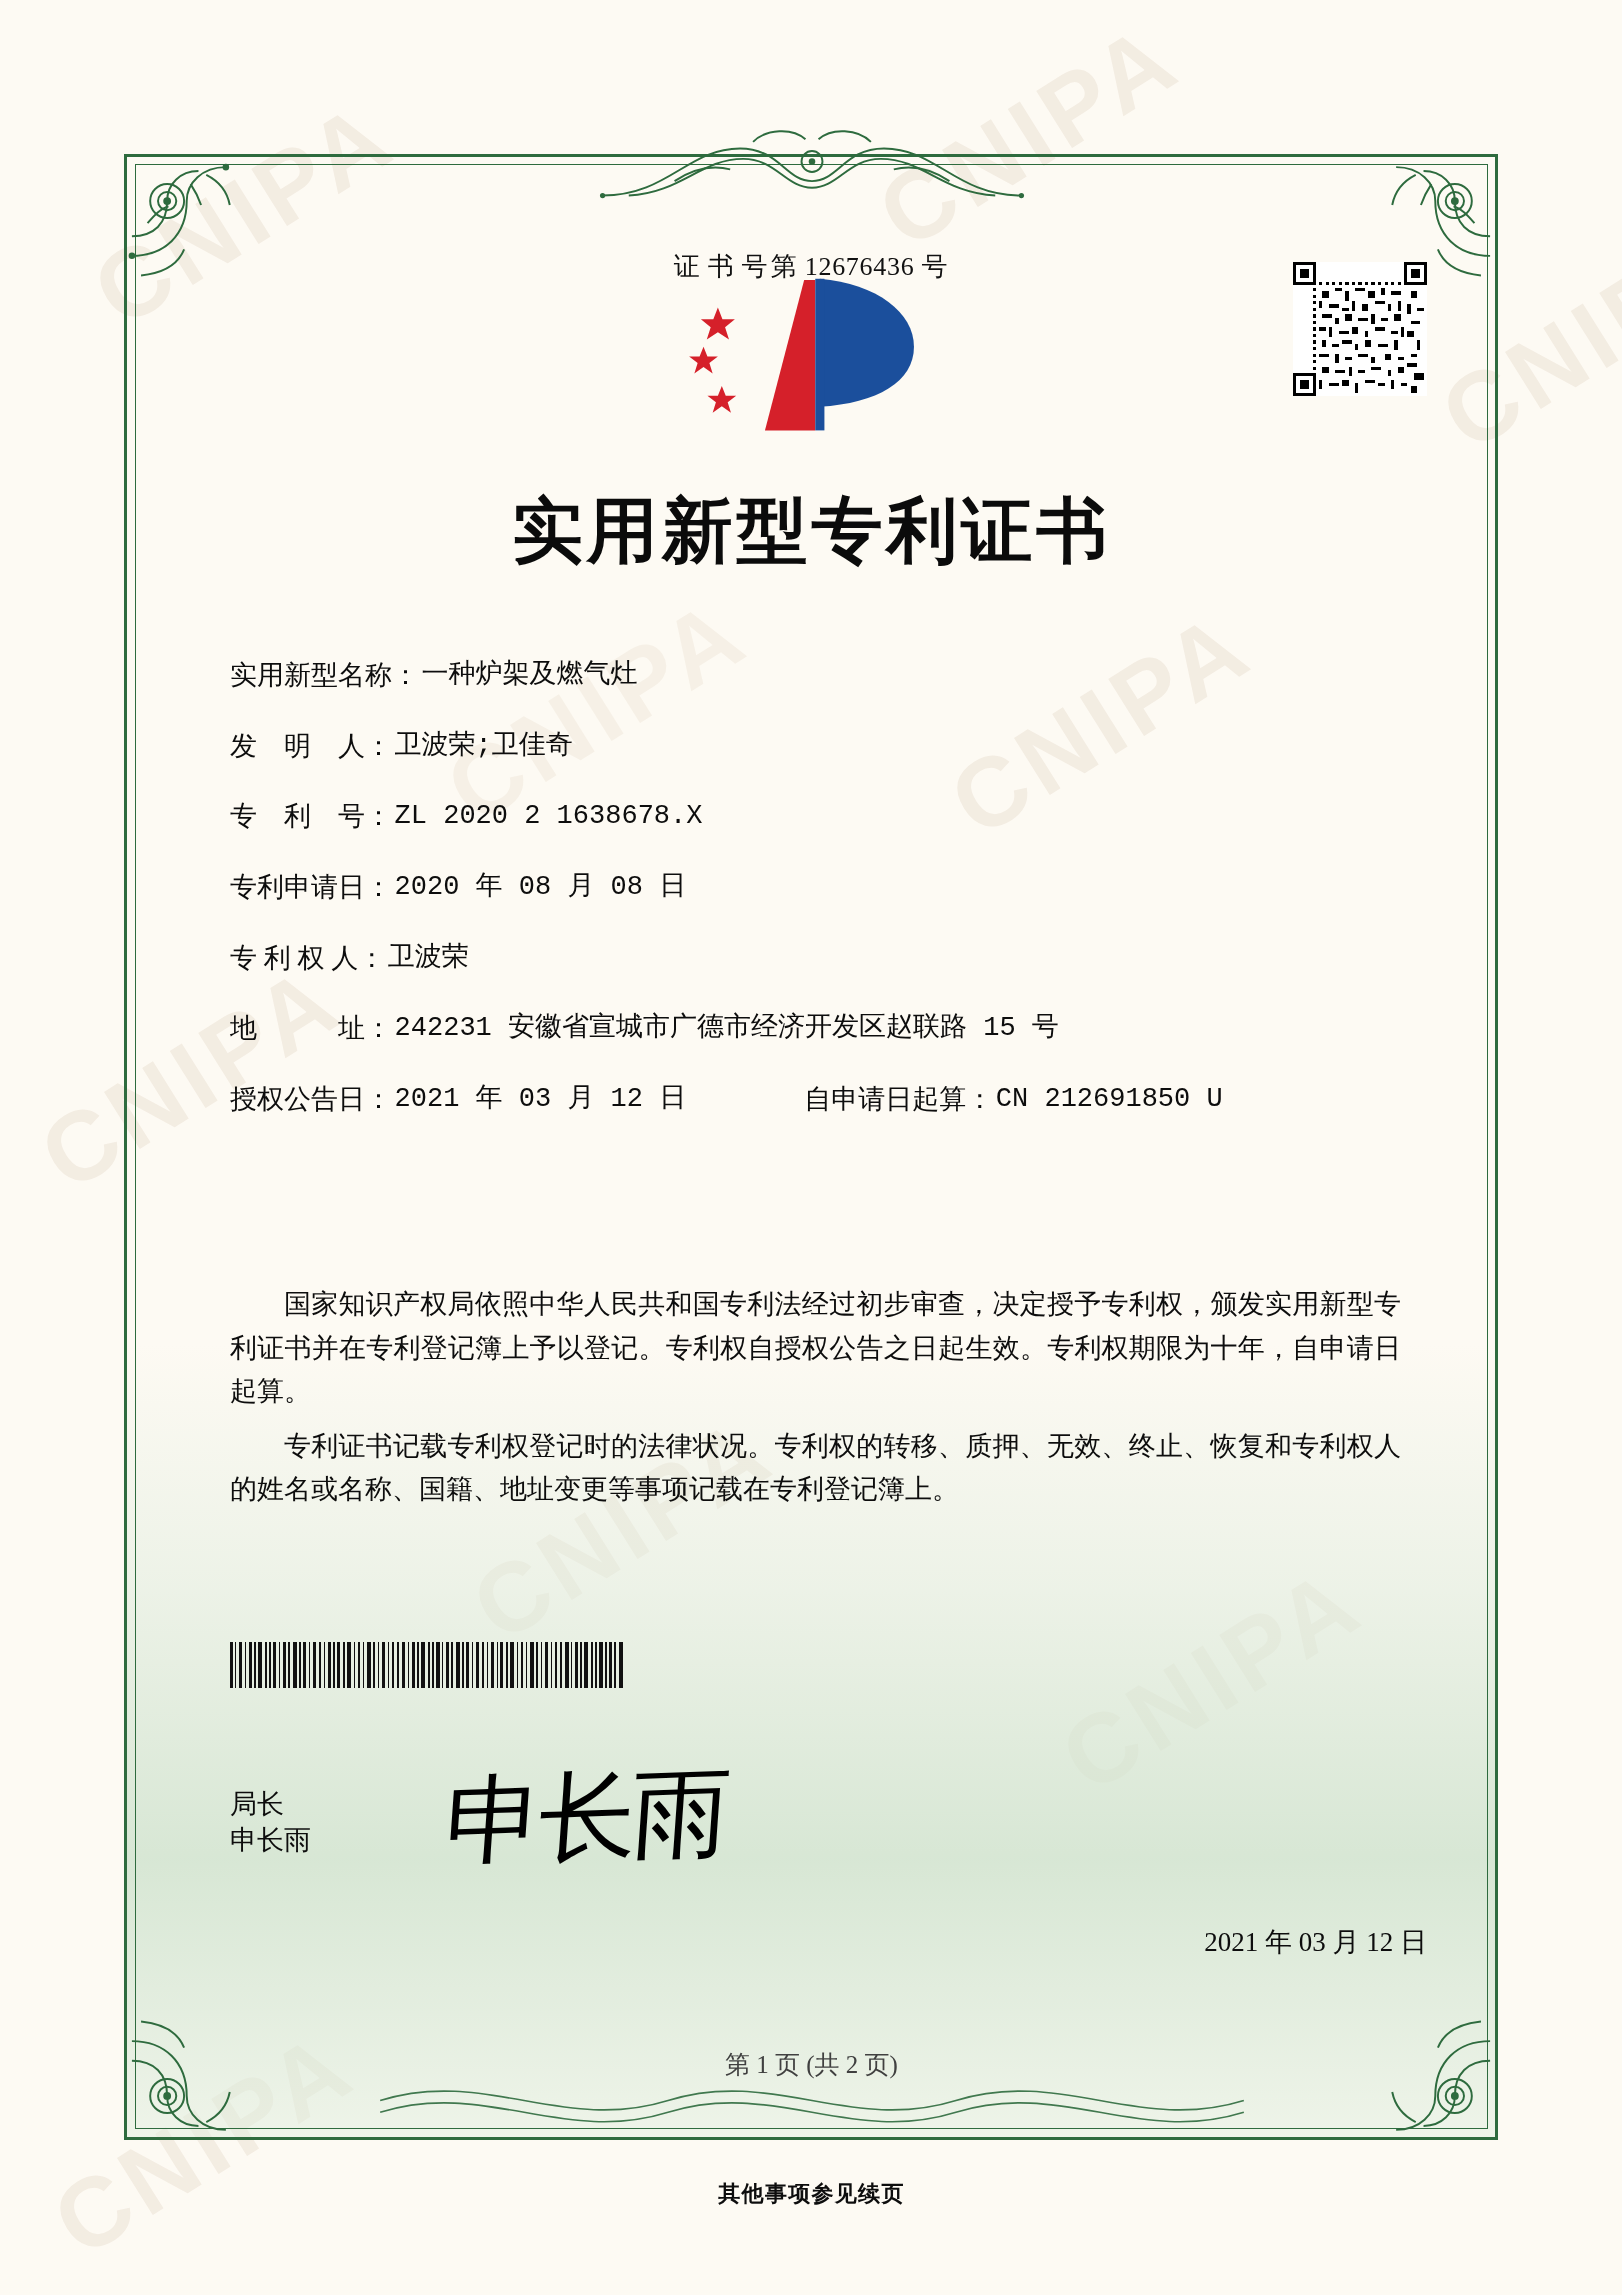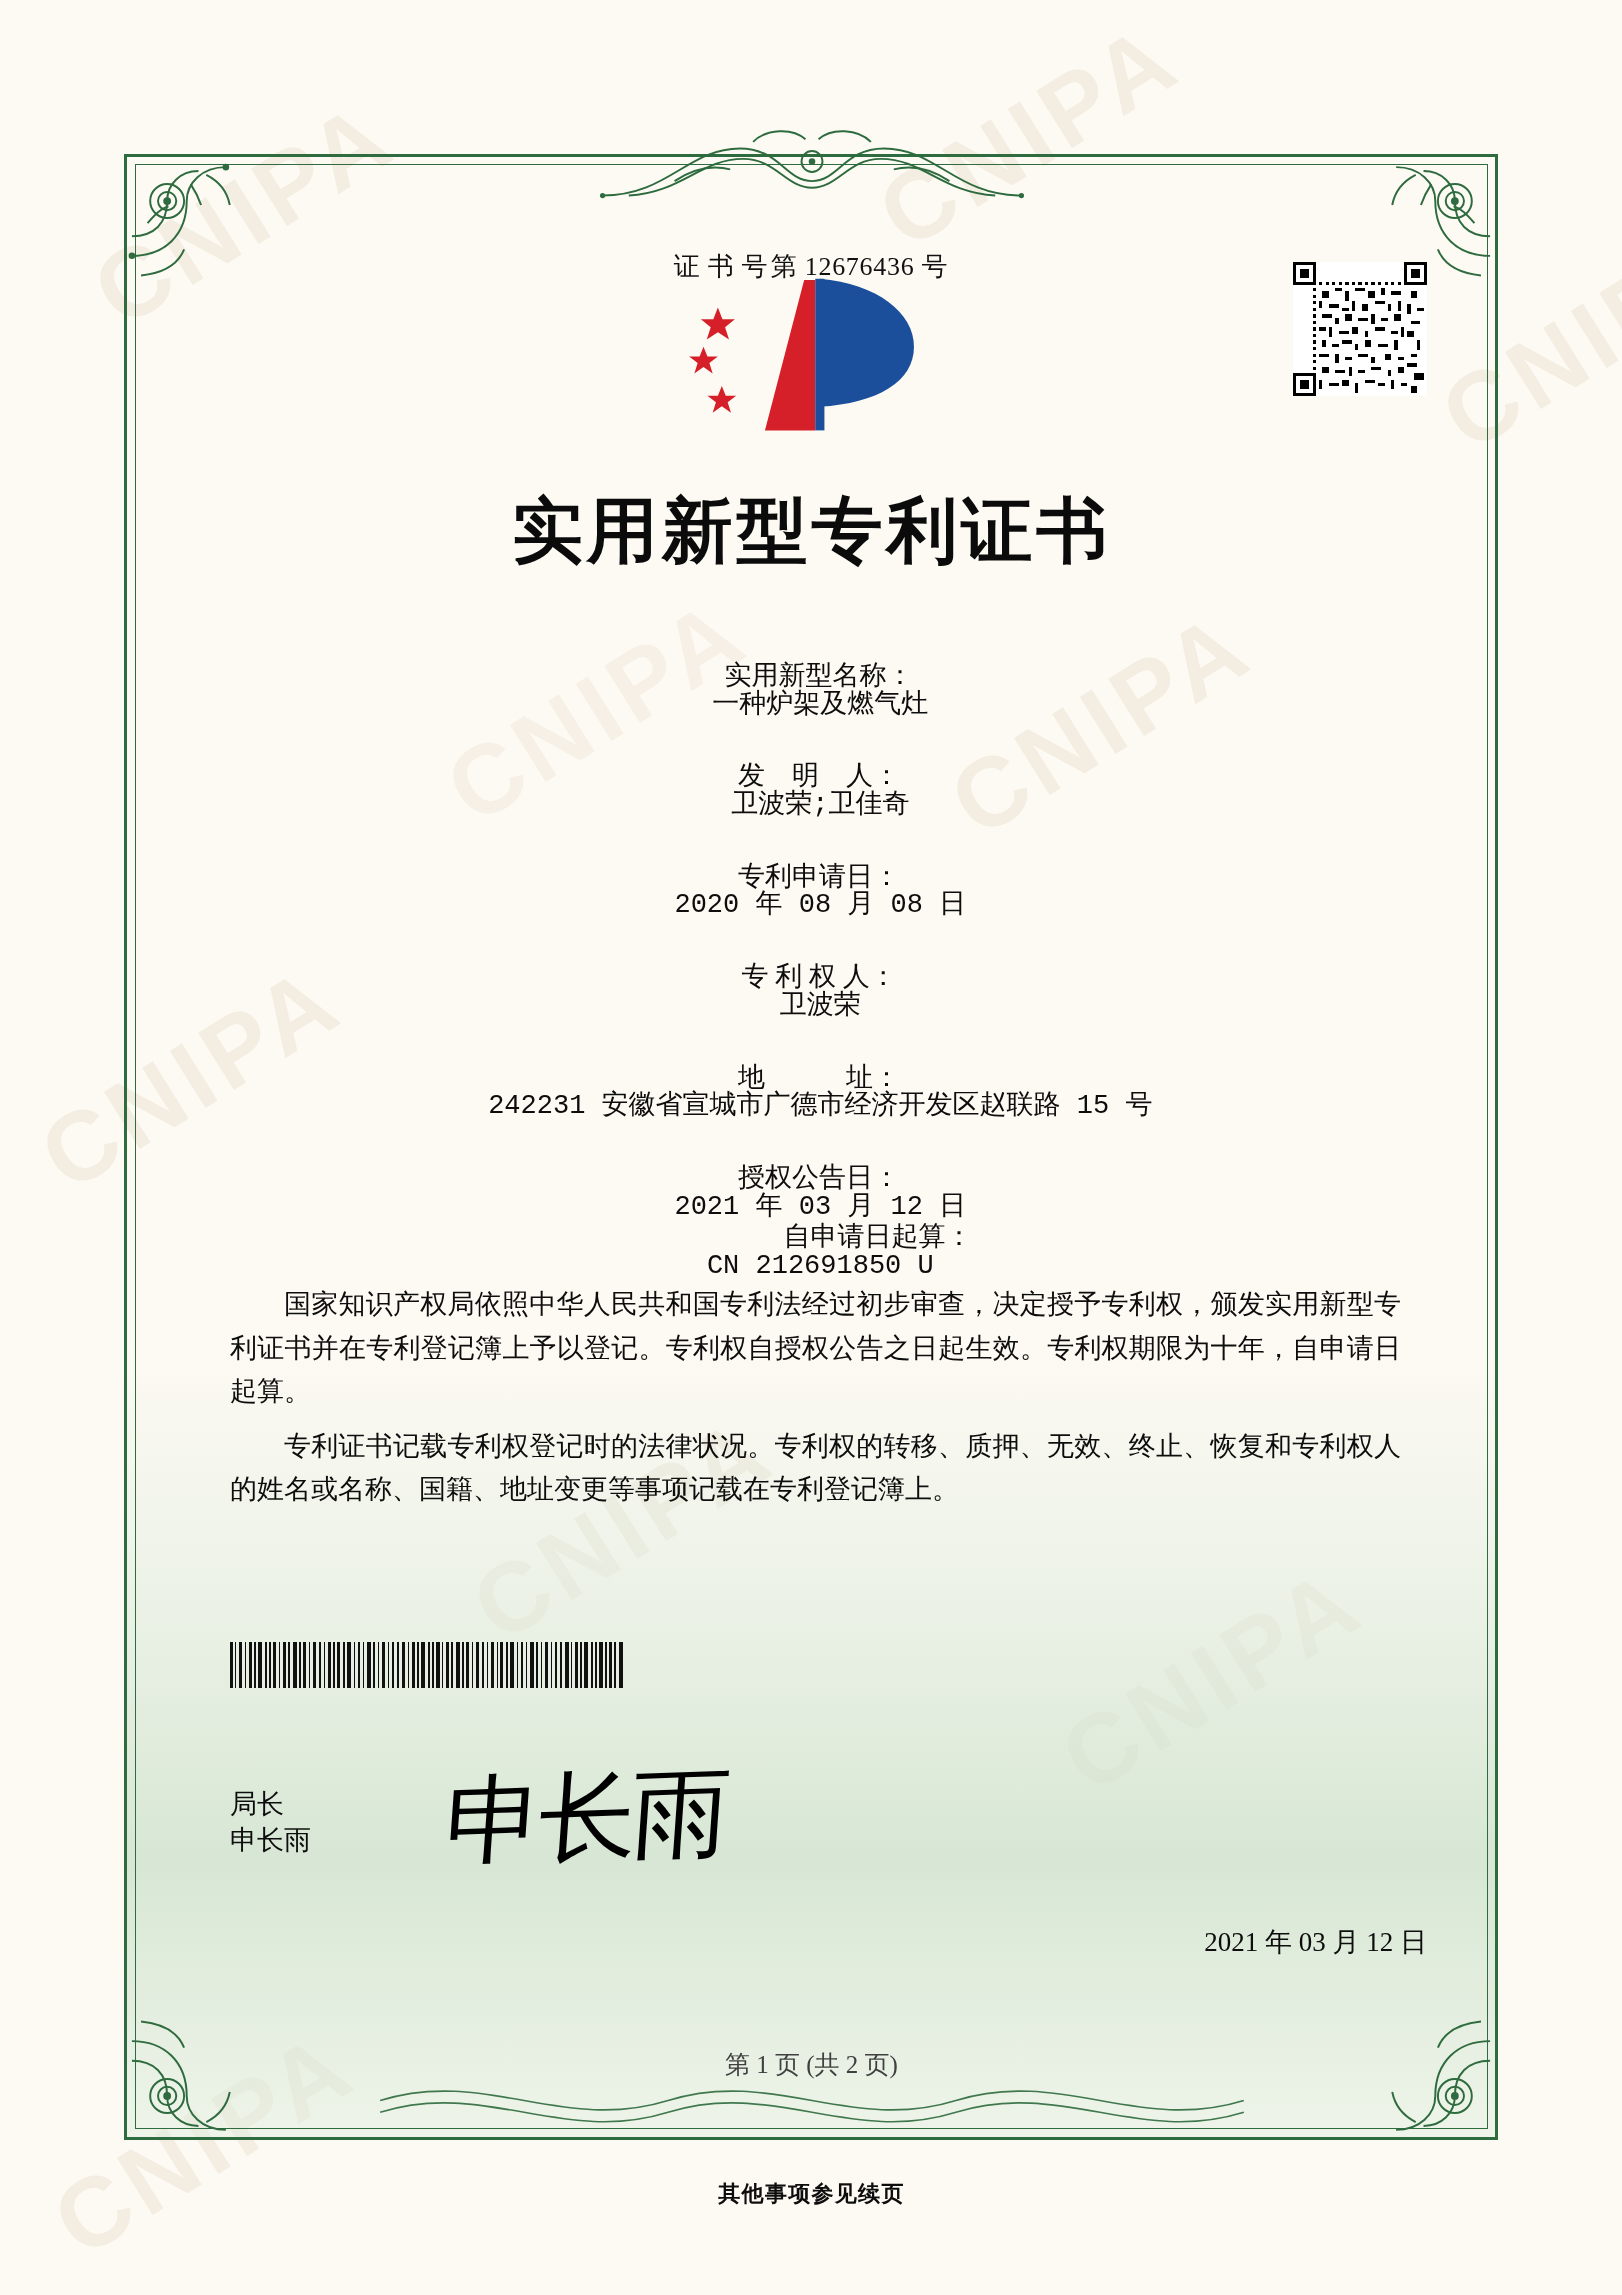--- a/index.html
+++ b/index.html
@@ -141,24 +141,23 @@
     position: absolute;
     left: 230px;
     top: 661px;
     width: 1178px;
     font-size: 27px;
     color: #0d0d0d;
     line-height: 1.1;
   }
   .field-row {
     display: flex;
-    align-items: center;
+    align-items: flex-end;
     margin-bottom: 41px;
     white-space: nowrap;
-    flex-direction: column;
   }
   .field-label {
     letter-spacing: 0px;
   }
   .field-value { margin-left: 2.6px; font-family: Liberation Mono, monospace; }
   .field-row .second-label { margin-left: 118px; }
 
   .para-block {
     position: absolute;
     left: 230px;
@@ -402,20 +401,24 @@
   <div class="main-title">实用新型专利证书</div>
 
   <div class="fields">
     <div class="field-row">
       <span class="field-label">实用新型名称：</span>
       <span class="field-value">一种炉架及燃气灶</span>
     </div>
     <div class="field-row">
       <span class="field-label">发　明　人：</span>
       <span class="field-value">卫波荣;卫佳奇</span>
+    </div>
+    <div class="field-row">
+      <span class="field-label">专　利　号：</span>
+      <span class="field-value">ZL 2020 2 1638678.X</span>
     </div>
     <div class="field-row">
       <span class="field-label">专利申请日：</span>
       <span class="field-value">2020 年 08 月 08 日</span>
     </div>
     <div class="field-row">
       <span class="field-label">专 利 权 人：</span>
       <span class="field-value">卫波荣</span>
     </div>
     <div class="field-row">

